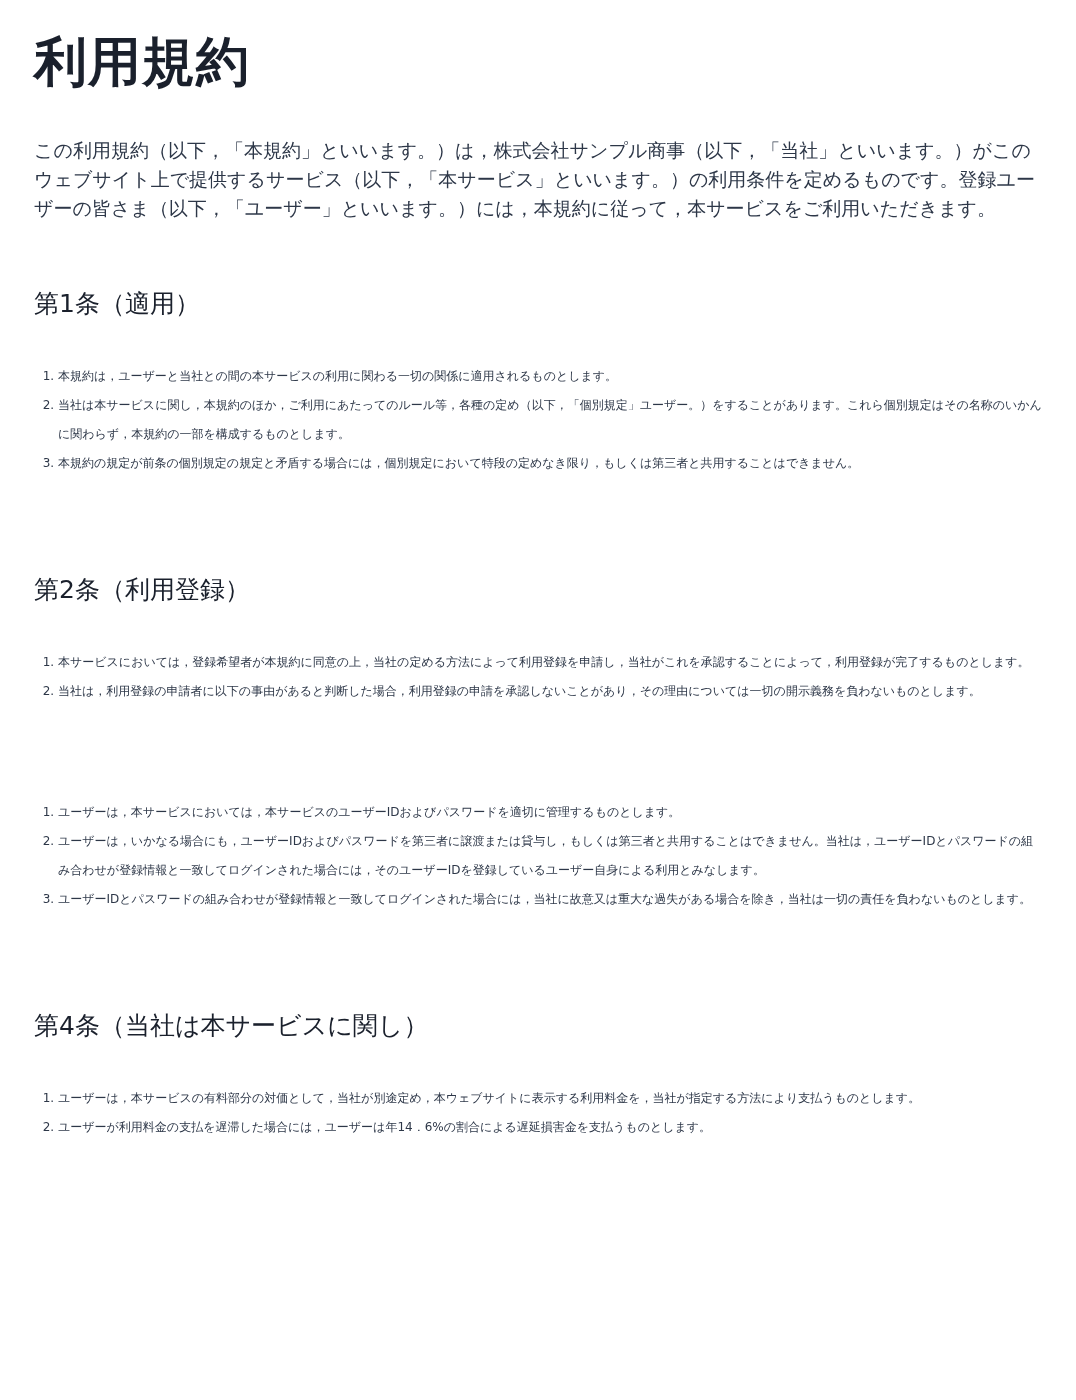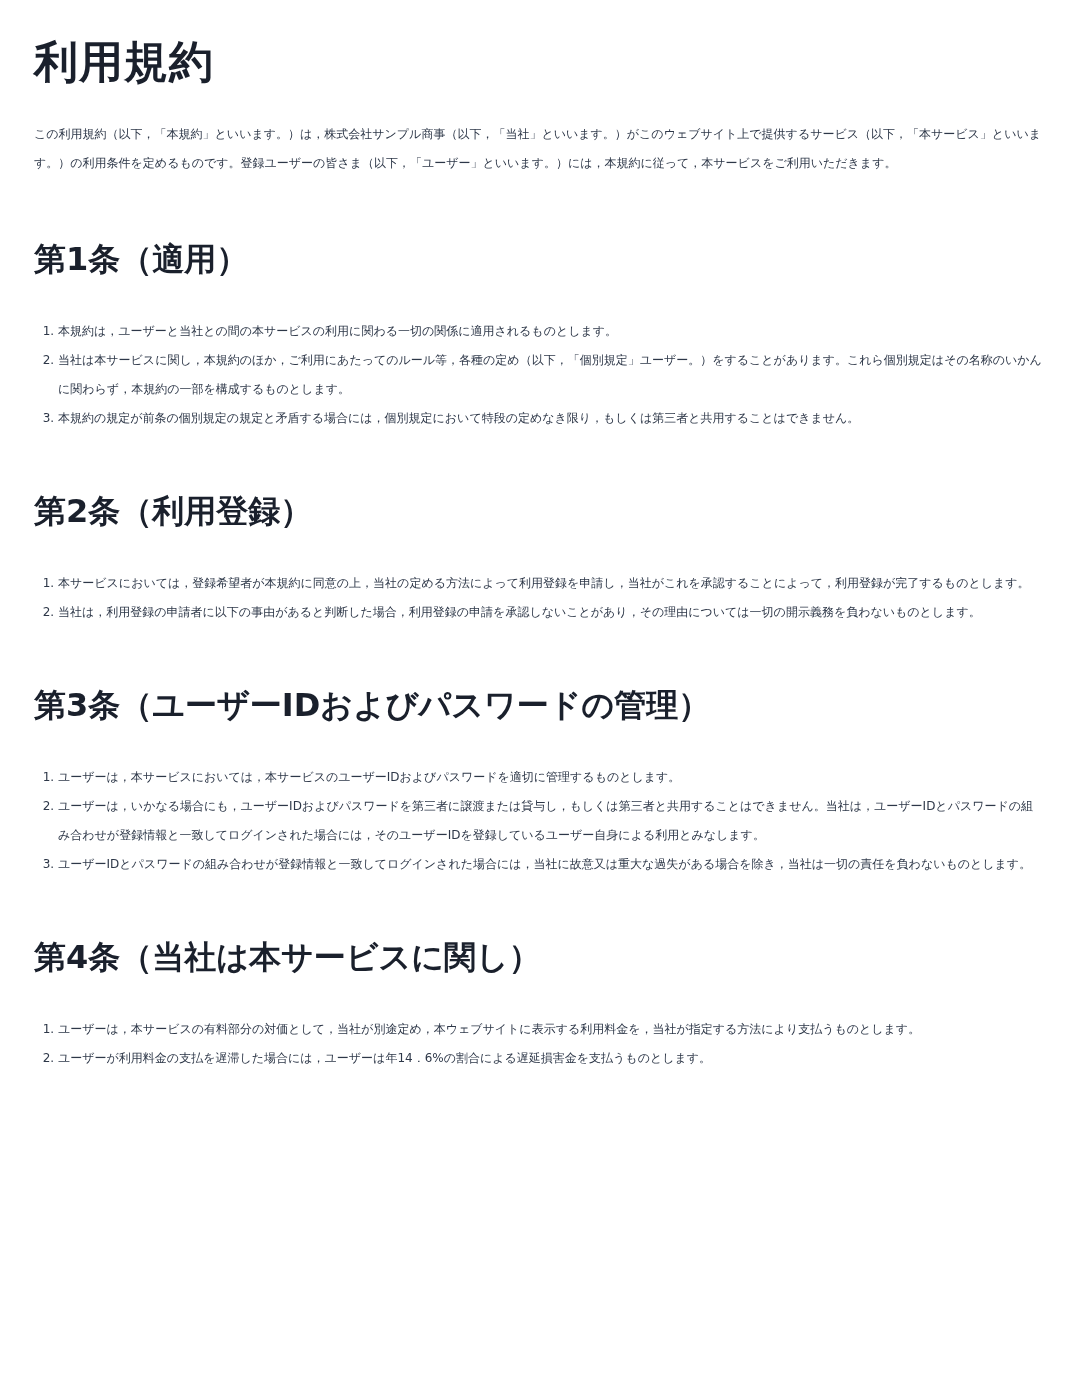--- a/index.html
+++ b/index.html
@@ -12,42 +12,42 @@
       min-height: 1400px;
       font-family: "DejaVu Sans", "Liberation Sans", sans-serif;
       color: #2d3748;
     }
     .page {
       padding: 28px 34px 40px 34px;
       box-sizing: border-box;
       width: 1076px;
     }
     h1.doc-title {
-      font-size: 44px;
+      font-size: 53px;
       font-weight: bold;
       color: #1a202c;
       margin: 6px 0 0 0;
       line-height: 56px;
       letter-spacing: 1px;
     }
     p.intro {
-      font-size: 12px;
+      font-size: 19px;
       line-height: 29px;
-      margin: 30px 0 0 0;
+      margin: 46px 0 0 0;
       color: #2d3748;
     }
     h2.article-title {
-      font-size: 32px;
-      font-weight: bold;
+      font-size: 25px;
+      font-weight: normal;
       color: #1a202c;
       margin: 0;
       line-height: 40px;
     }
     .article {
-      margin-top: 58px;
+      margin-top: 92px;
     }
     .article.first {
       margin-top: 61px;
     }
     ol.clauses {
       margin: 38px 0 0 0;
       padding-left: 24px;
       font-size: 12px;
       line-height: 29px;
       color: #2d3748;
@@ -82,21 +82,20 @@
     <h2 class="article-title">第2条（利用登録）</h2>
     <ol class="clauses">
       <li>本サービスにおいては，登録希望者が本規約に同意の上，当社の定める方法によって利用登録を申請し，当社がこれを承認することによって，利用登録が完了するものとします。</li>
       <li>
         <span>当社は，利用登録の申請者に以下の事由があると判断した場合，利用登録の申請を承認しないことがあり，その理由については一切の開示義務を負わないものとします。</span>
       </li>
     </ol>
   </section>
 
   <section class="article">
-    <h2 class="article-title">第3条（ユーザーIDおよびパスワードの管理）</h2>
     <ol class="clauses">
       <li>ユーザーは，本サービスにおいては，本サービスのユーザーIDおよびパスワードを適切に管理するものとします。</li>
       <li>ユーザーは，いかなる場合にも，ユーザーIDおよびパスワードを第三者に譲渡または貸与し，もしくは第三者と共用することはできません。当社は，ユーザーIDとパスワードの組み合わせが登録情報と一致してログインされた場合には，そのユーザーIDを登録しているユーザー自身による利用とみなします。</li>
       <li>ユーザーIDとパスワードの組み合わせが登録情報と一致してログインされた場合には，当社に故意又は重大な過失がある場合を除き，当社は一切の責任を負わないものとします。</li>
     </ol>
   </section>
 
   <section class="article">
     <h2 class="article-title">第4条（当社は本サービスに関し）</h2>
     <ol class="clauses">

